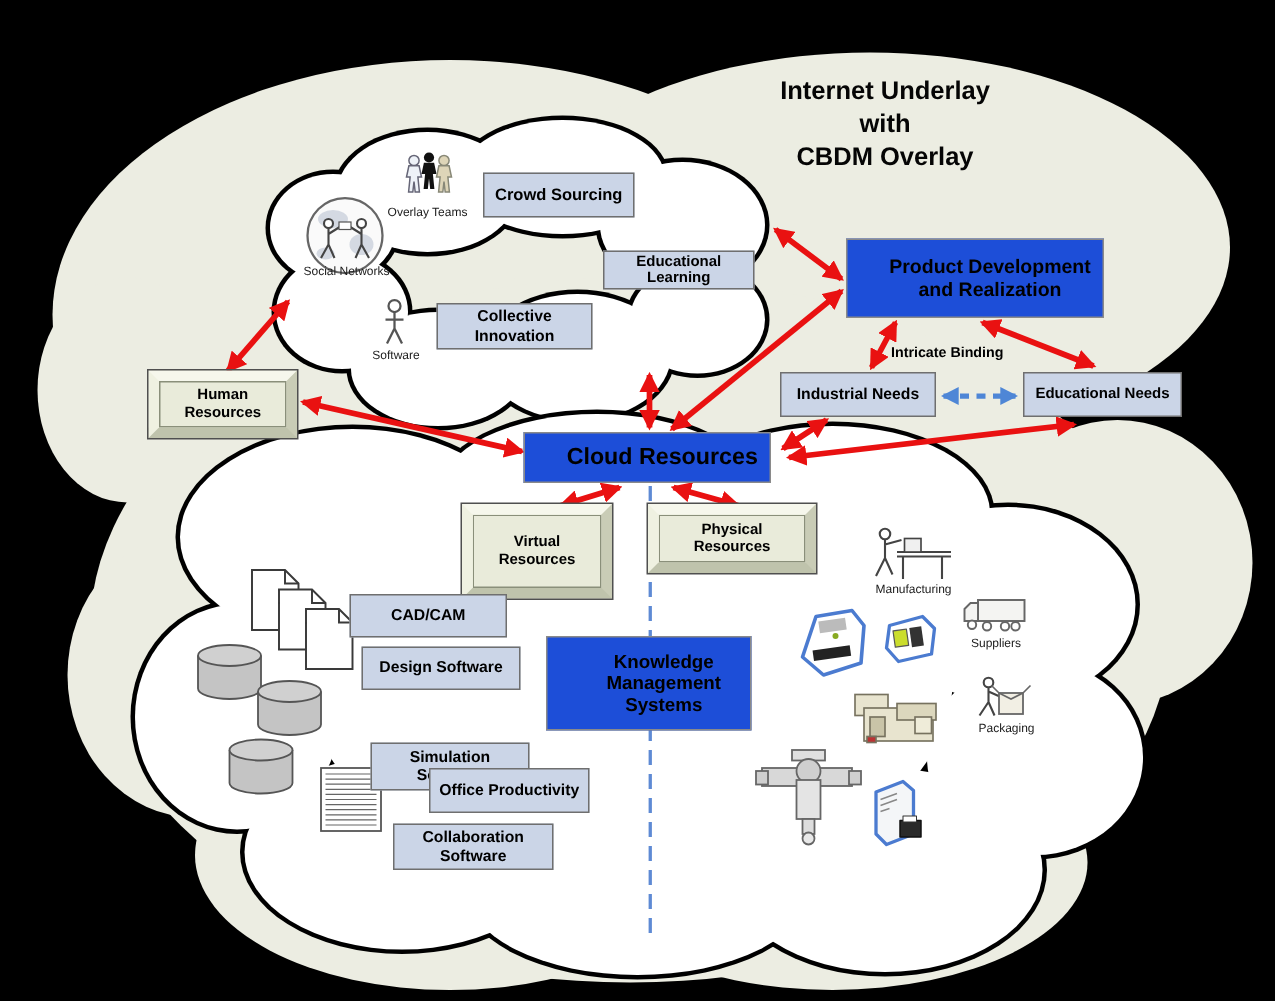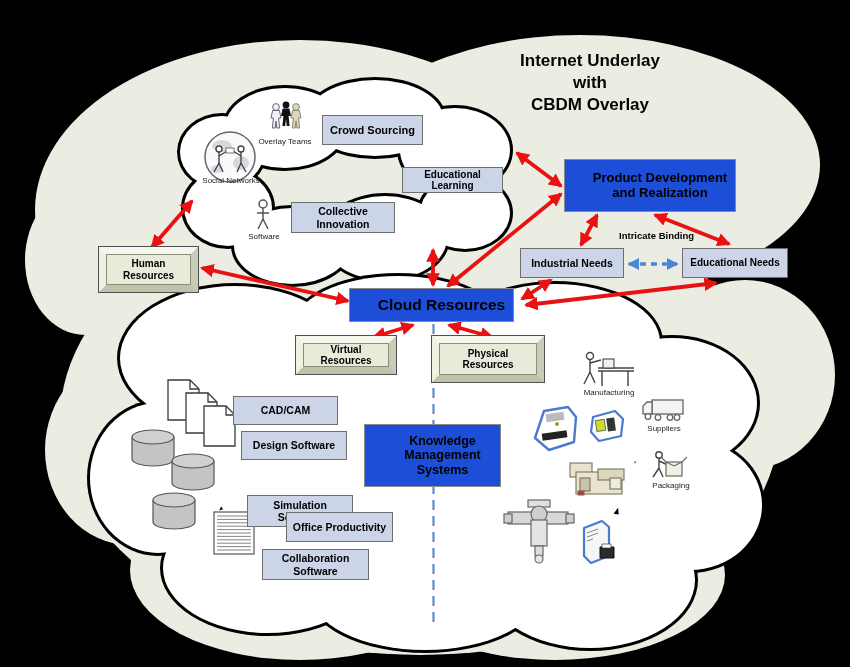--- a/index.html
+++ b/index.html
@@ -8,21 +8,21 @@
   .stage svg{position:absolute;left:0;top:0;}
   .box{position:absolute;box-sizing:border-box;display:flex;align-items:center;justify-content:center;
        text-align:center;font-weight:bold;color:#000;white-space:pre-line;line-height:1.15;}
   .blue{background:#CBD5E7;border:1px solid #6f6f6f;font-size:10.5px;}
   .tan{background:#1d4ed8;border:1px solid #8a8a8a;padding-left:20px;}
   .bevel{background:#E9EBDA;border:7px solid;border-color:#F6F7EC #C9CCB6 #BFC3AC #EFF1E1;
          outline:1px solid #4f4f4f;box-shadow:inset 0 0 0 1px #8a8f7a;font-size:10px;}
   .lbl{position:absolute;font-size:8px;color:#1a1a1a;text-align:center;white-space:nowrap;}
   .title{position:absolute;left:495px;top:50px;width:190px;text-align:center;font-weight:bold;
          font-size:17px;line-height:1.28;color:#050505;white-space:pre-line;}
-  .binding{position:absolute;left:594px;top:230px;width:100px;text-align:right;
+  .binding{position:absolute;left:594px;top:230px;width:100px;text-align:left;
            font-weight:bold;font-size:9.5px;color:#000;white-space:nowrap;}
 </style>
 </head>
 <body>
 
 <div class="stage">
 
   <svg width="850" height="667" viewBox="0 0 850 667">
     <rect x="0" y="0" width="850" height="667" fill="#000"></rect>
 
@@ -255,21 +255,21 @@
 
   <div class="box tan" style="left:564px;top:159px;width:172px;height:53px;font-size:13px;">Product Development
 and Realization</div>
   <div class="box bevel" style="left:99px;top:247px;width:99px;height:45px;">Human
 Resources</div>
   <div class="box blue" style="left:520px;top:248px;width:104px;height:30px;">Industrial Needs</div>
   <div class="box blue" style="left:682px;top:248px;width:106px;height:30px;font-size:10px;">Educational Needs</div>
   <div class="binding">Intricate Binding</div>
   <div class="box tan" style="left:349px;top:288px;width:165px;height:34px;font-size:15.5px;">Cloud Resources</div>
 
-  <div class="box bevel" style="left:296px;top:336px;width:100px;height:38px;">Virtual
+  <div class="box bevel" style="left:308px;top:336px;width:100px;height:63px;">Virtual
 Resources</div>
   <div class="box bevel" style="left:432px;top:336px;width:112px;height:46px;">Physical
 Resources</div>
   <div class="box tan" style="left:364px;top:424px;width:137px;height:63px;font-size:12.5px;">Knowledge
 Management
 Systems</div>
 
   <div class="box blue" style="left:233px;top:396px;width:105px;height:29px;">CAD/CAM</div>
   <div class="box blue" style="left:241px;top:431px;width:106px;height:29px;">Design Software</div>
   <div class="box blue" style="left:247px;top:467px;width:106px;height:32px;margin-top:28px;">Simulation

